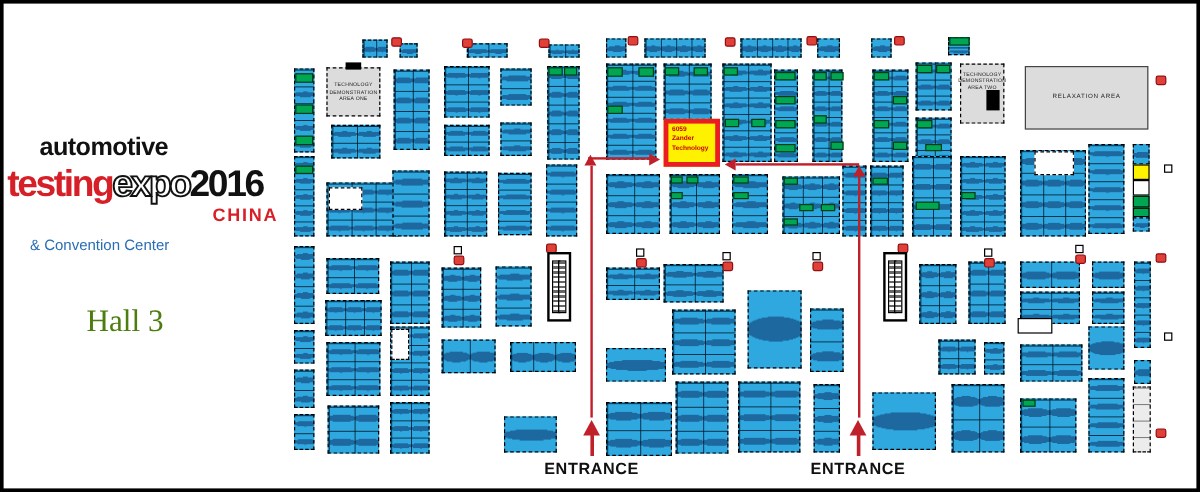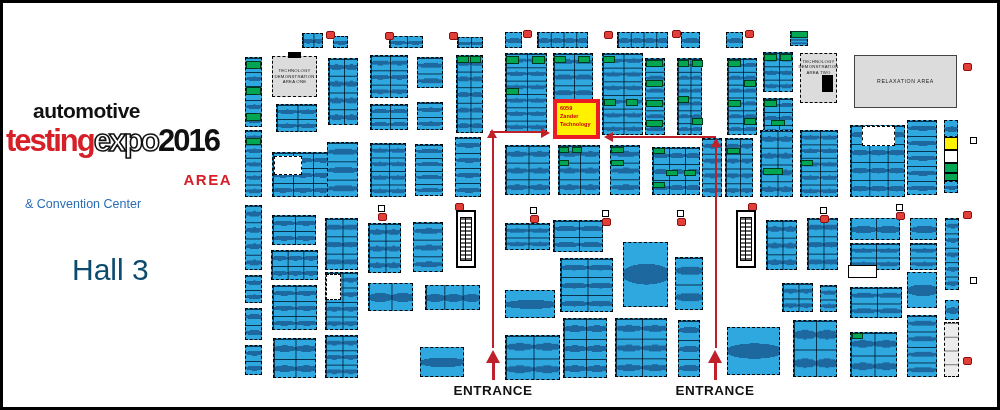--- a/index.html
+++ b/index.html
@@ -1,28 +1,28 @@
 <!DOCTYPE html>
 <html><head>
 <meta charset="utf-8">
 <style>
   html,body{margin:0;padding:0;background:#fff;overflow:hidden;}
   body{font-family:"Liberation Sans", sans-serif;}
   .stage{position:relative;width:1000px;height:410px;background:#fff;outline:3px solid #000;outline-offset:-3px;overflow:hidden;}
 
   
   .brand{position:absolute;left:20px;top:100px;width:220px;}
-  .brand-line1{margin-left:13px;font-size:21px;font-weight:bold;color:#111;letter-spacing:-.5px;line-height:1;}
+  .brand-line1{margin-left:13px;font-size:21px;font-weight:bold;color:#111;letter-spacing:-.5px;line-height:1;margin-top:12px;}
   .brand-line2{position:relative;left:-14px;margin-top:4px;font-size:31px;font-weight:bold;letter-spacing:-2px;white-space:nowrap;line-height:1;}
   .w-red{color:#D71F27;}
   .w-outline{color:#fff;-webkit-text-stroke:1.6px #111;text-shadow:0 0 1px #111;}
   .w-black{color:#111;}
   .brand-china{position:absolute;right:8px;top:72px;color:#D71F27;font-size:15px;font-weight:bold;letter-spacing:1.5px;line-height:1;}
   .brand-dates{position:absolute;left:5px;top:97px;color:#2A6DB5;font-size:12.5px;line-height:15px;white-space:nowrap;}
-  .brand-hall{position:absolute;left:52px;top:155px;color:#0c4a6e;font-size:30px;line-height:1;}
+  .brand-hall{position:absolute;left:52px;top:155px;color:#4d7c0f;font-size:26px;line-height:1;font-family:Liberation Serif, serif;}
 
   
   .island,.cgreen,.cwhite,.cblack,.ric,.pil,.esc,.aline,.ahead{position:absolute;box-sizing:border-box;}
   .island.blue{background:#2FA8E0;border:1px dashed #000;}
   .island.green{background:#00A651;border:1px solid #000;}
   .island.yellow{background:#FFF200;border:1px solid #000;}
   .island.white{background:#fff;border:1px solid #000;}
   .island.lt{background:#ececec;border:1px dashed #000;}
   .cgreen{background:#00A651;border:1px solid rgba(0,0,0,.65);}
   .cwhite{background:#fff;border:1px dashed #000;}
@@ -53,21 +53,21 @@
   .entrance{position:absolute;width:130px;text-align:center;font-size:13.5px;font-weight:bold;color:#111;letter-spacing:.5px;z-index:5;}
 </style>
 </head>
 <body>
 
 <div class="stage">
 
   <div class="brand">
     <div class="brand-line1">automotive</div>
     <div class="brand-line2"><span class="w-red">testing</span><span class="w-outline">expo</span><span class="w-black">2016</span></div>
-    <div class="brand-china">AREA</div>
+    <div class="brand-china">CHINA</div>
     <div class="brand-dates">
       <div>&amp; Convention Center</div>
     </div>
     <div class="brand-hall">Hall 3</div>
   </div>
 
   <div class="area dashed" style="left:272px;top:56px;width:45px;height:41px;">
     <div class="lbl">TECHNOLOGY DEMONSTRATION AREA ONE</div>
   </div>
   <div class="area dashed" style="left:800px;top:53px;width:37px;height:50px;align-items:flex-start;padding-top:5px;">

